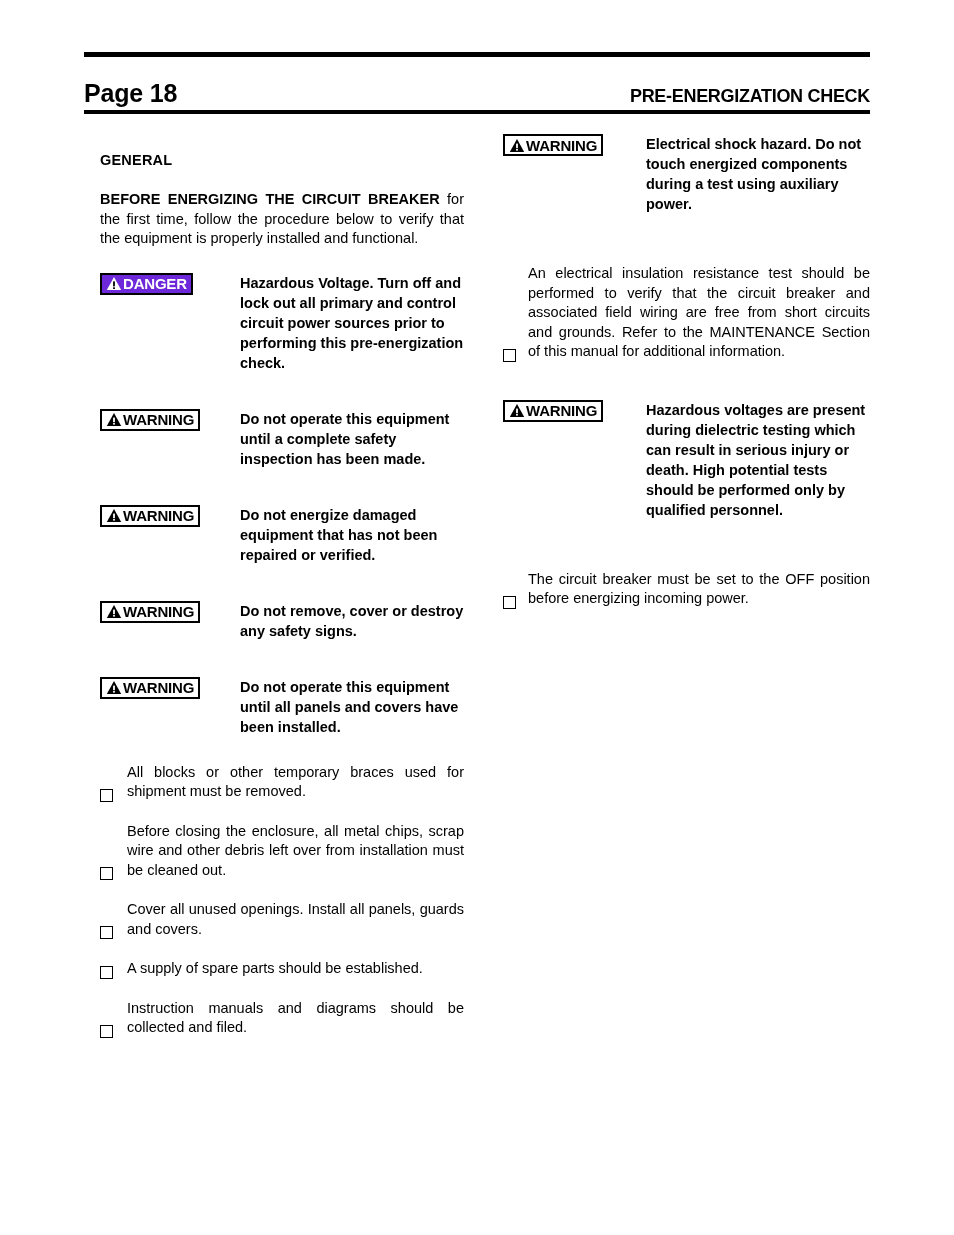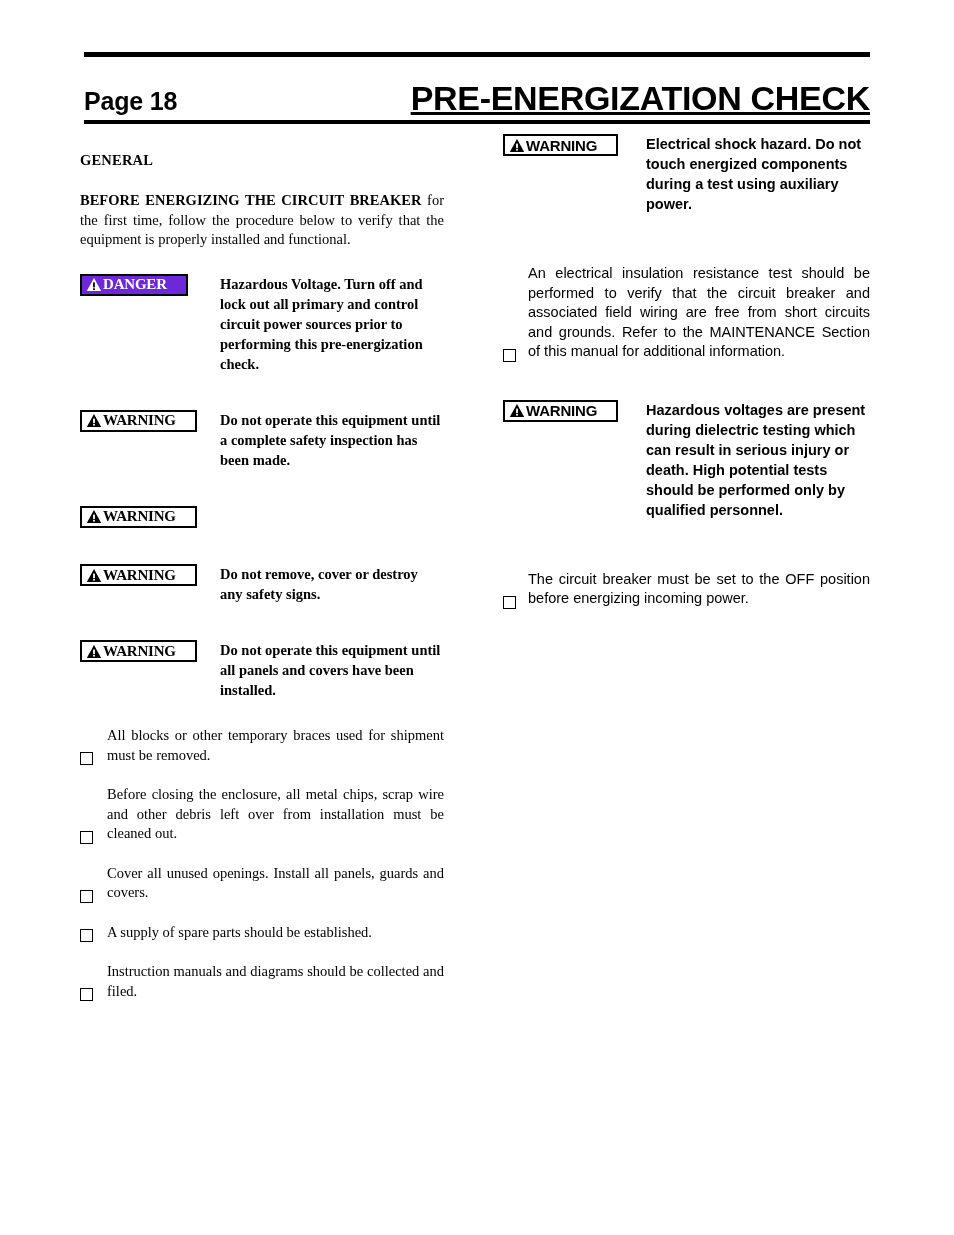--- a/index.html
+++ b/index.html
@@ -42,38 +42,36 @@
     padding-top: 22px;
     padding-bottom: 2px;
     gap: 28px;
   }
   .page-number {
     font-size: 25px;
     font-weight: bold;
     letter-spacing: -0.2px;
   }
   .header-title {
-    font-size: 34px;
+    font-size: 18px;
     font-weight: bold;
     letter-spacing: -0.3px;
-    text-decoration: underline;
   }
   .rule-bottom {
     height: 4px;
     background: #000;
     width: 100%;
   }
 
   
   .col-left {
     position: absolute;
-    left: 80px;
+    left: 100px;
     top: 152px;
     width: 364px;
-    font-family: Liberation Serif, serif;
   }
   .col-right {
     position: absolute;
     left: 503px;
     top: 134px;
     width: 367px;
   }
 
   .section-heading {
     font-size: 14.5px;
@@ -105,21 +103,21 @@
   .badge-cell-right {
     flex: 0 0 auto;
     width: 143px;
   }
 
   .badge {
     display: inline-flex;
     align-items: center;
     box-sizing: border-box;
     height: 22px;
-    padding: 0 19px 0 4px;
+    padding: 0 4px 0 4px;
     font-size: 15px;
     font-weight: bold;
     letter-spacing: -0.2px;
     line-height: 1;
     white-space: nowrap;
   }
   .badge-danger {
     background: #6d28d9;
     color: #ffffff;
     border: 2px solid #000000;
@@ -231,20 +229,21 @@
       <div class="badge-cell">
         <span class="badge badge-warning">
           <svg class="tri" viewBox="0 0 16 15">
             <polygon points="8,1 15.2,14 0.8,14" fill="#000000"></polygon>
             <rect x="7.1" y="5.6" width="1.8" height="4.6" fill="#ffffff"></rect>
             <rect x="7.1" y="11.0" width="1.8" height="1.6" fill="#ffffff"></rect>
           </svg>
           <span class="badge-label">WARNING</span>
         </span>
       </div>
+      <div class="alert-text">Do not energize damaged equipment that has not been repaired or verified.</div>
     </div>
 
     <div class="spacer-20"></div>
 
     <div class="alert align-top">
       <div class="badge-cell">
         <span class="badge badge-warning">
           <svg class="tri" viewBox="0 0 16 15">
             <polygon points="8,1 15.2,14 0.8,14" fill="#000000"></polygon>
             <rect x="7.1" y="5.6" width="1.8" height="4.6" fill="#ffffff"></rect>

